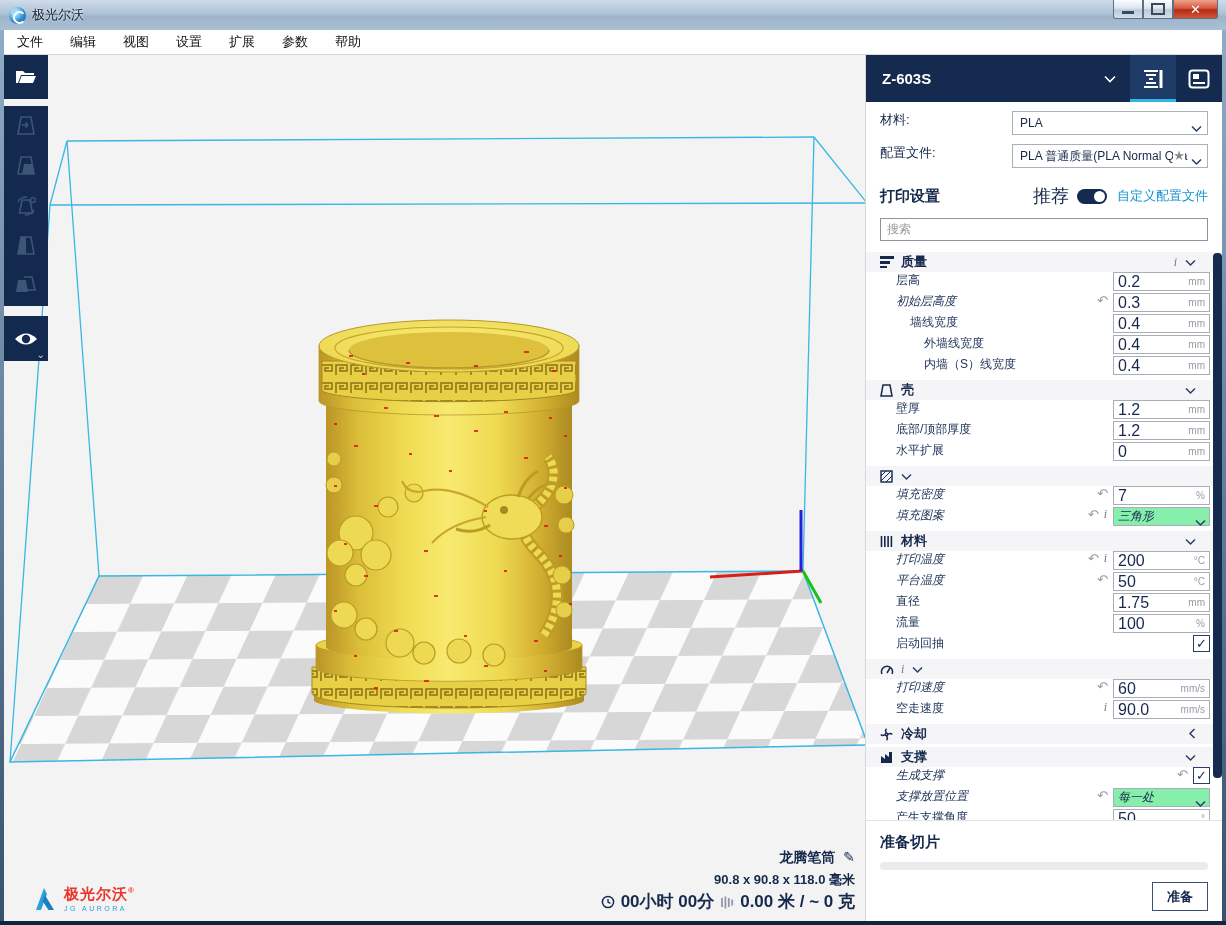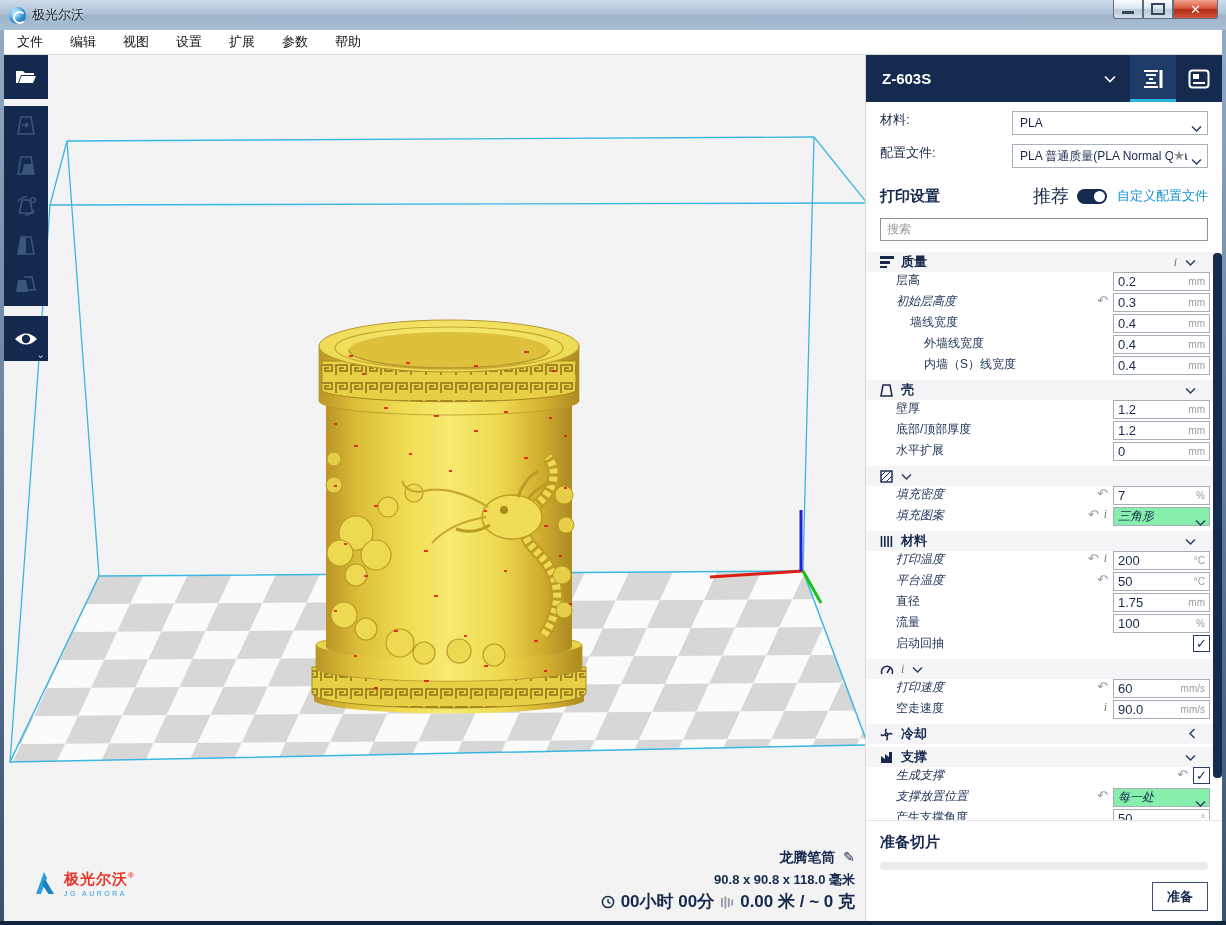--- a/index.html
+++ b/index.html
@@ -38,21 +38,21 @@
   #main { position:absolute; left:4px; top:55px; width:1218px; height:866px; display:flex; background:#f2f2f3; }
   #viewport { position:relative; width:861px; height:866px; background:#f3f3f4; overflow:hidden; }
   #scene { position:absolute; left:0; top:0; }
   
   .tb-btn { position:absolute; left:0; width:44px; background:#13294d; display:flex; align-items:center; justify-content:center; }
   .tb-open { top:0; height:44px; }
   .tb-group { top:51px; height:200px; flex-direction:column; justify-content:space-around; }
   .tb-eye { top:261px; height:45px; }
   .tb-eye .chev { position:absolute; right:3px; bottom:1px; color:#cfd8e4; font-size:10px; }
   
-  .logo { position:absolute; left:28px; bottom:24px; display:flex; align-items:flex-start; gap:6px; }
+  .logo { position:absolute; left:28px; bottom:9px; display:flex; align-items:flex-end; gap:6px; }
   .logo-txt .cn { font-size:15px; font-weight:bold; color:#e8372a; letter-spacing:1px; }
   .logo-txt .cn sup { font-size:8px; }
   .logo-txt .en { font-size:7px; color:#2b9fd8; letter-spacing:2.5px; margin-top:1px; }
   
   .status { position:absolute; right:10px; bottom:8px; text-align:right; color:#16294d; }
   .status .row1 { font-size:14px; font-weight:bold; line-height:24px; }
   .status .row1 .pencil { font-size:14px; margin-left:8px; }
   .status .row2 { font-size:13px; font-weight:bold; line-height:22px; }
   .status .row3 { font-size:17px; font-weight:bold; line-height:22px; display:flex; align-items:center; gap:6px; justify-content:flex-end; }
   .status svg { vertical-align:-2px; }
@@ -86,21 +86,21 @@
   .sec-t { flex:1; font-size:13px; font-weight:bold; color:#16294d; }
   .sec-right { display:flex; align-items:center; gap:8px; padding-right:12px; }
   .info-i { font-family:"Liberation Serif",serif; font-style:italic; font-size:12px; color:#777; }
   .set-row { height:21px; display:flex; padding-right:12px; }
   .set-row .lbl { flex:1; font-size:12px; color:#1a2f55; white-space:nowrap; overflow:hidden; }
   .ind1 { padding-left:30px; } .ind2 { padding-left:44px; } .ind3 { padding-left:58px; }
   .ital { font-style:italic; }
   .reset { color:#9a9aa2; font-size:13px; margin-right:5px; }
   .set-row .info-i { margin-right:6px; }
   .inputbox { width:97px; height:19px; border:1px solid #a8adb6; background:#fff; display:flex; align-items:center; padding:0 4px; }
-  .inputbox .val { flex:1; font-size:13px; color:#16294d; }
+  .inputbox .val { flex:1; font-size:16px; color:#16294d; }
   .inputbox .unit { font-size:10px; color:#9a9aa2; }
   .selbox { position:relative; width:97px; height:19px; border:1px solid #a8adb6; background:#86efac; display:flex; align-items:center; padding:0 16px 0 4px; }
   .selbox .val { font-size:12px; color:#16294d; white-space:nowrap; overflow:hidden; }
   .selbox .dchev { position:absolute; right:3px; top:5px; }
   .cbx { width:17px; height:17px; border:1px solid #2a3f66; background:#fff; display:flex; align-items:center; justify-content:center;
       font-size:13px; font-weight:bold; color:#16294d; }
   .scroll-thumb { position:absolute; right:0px; top:4px; width:9px; height:92%; background:#142a4e; border-radius:4px; }
   #footer { border-top:1px solid #e4e4e6; padding:12px 14px 10px 14px; background:#fff; }
   .foot-title { font-size:15px; font-weight:bold; color:#16294d; }
   .progress { margin-top:10px; height:8px; border-radius:4px; background:#ebebee; }

